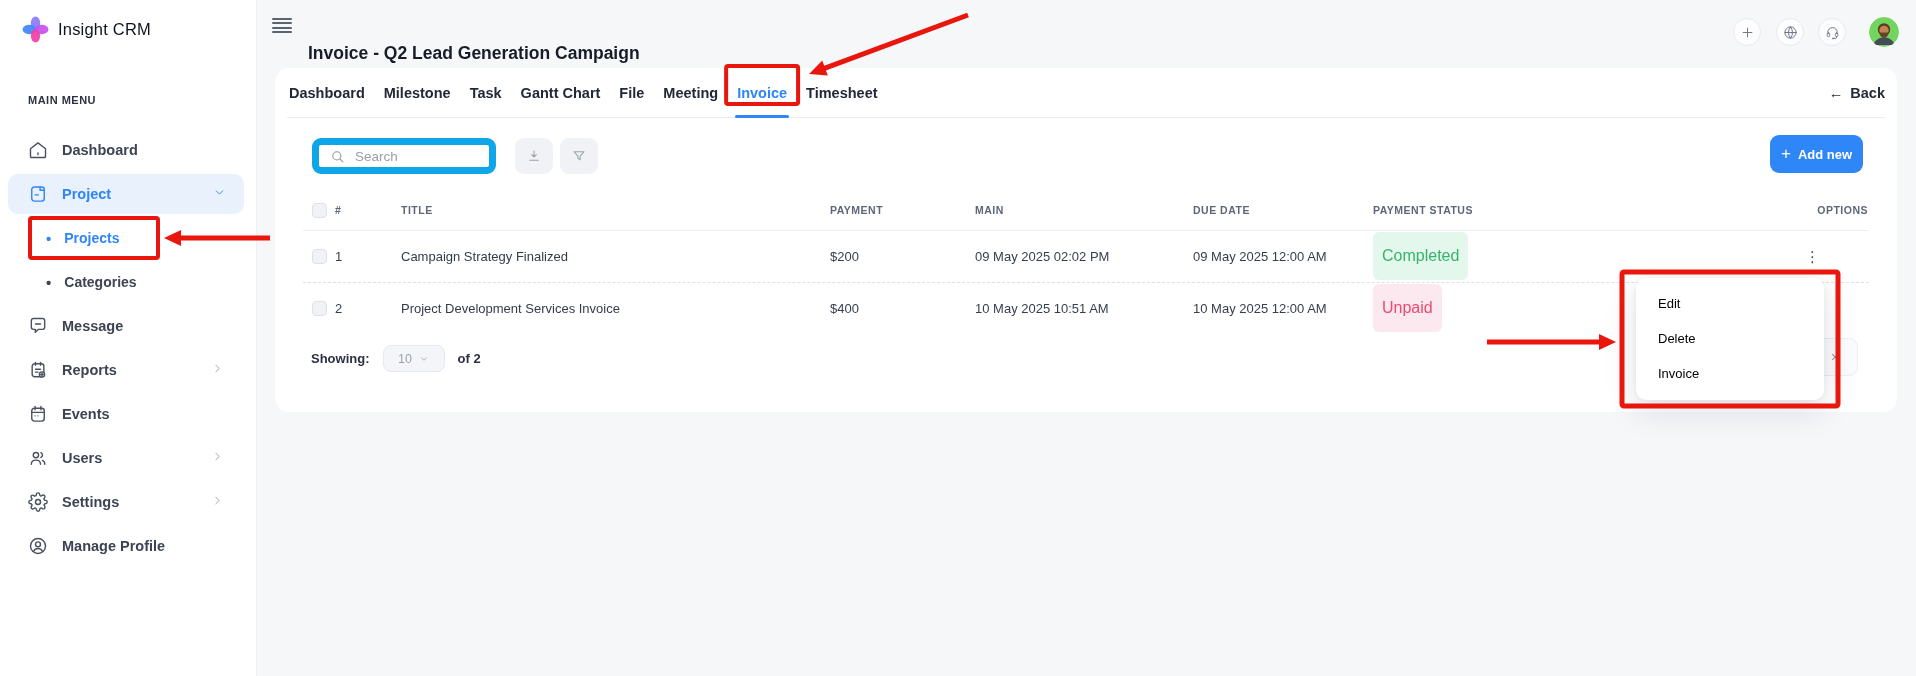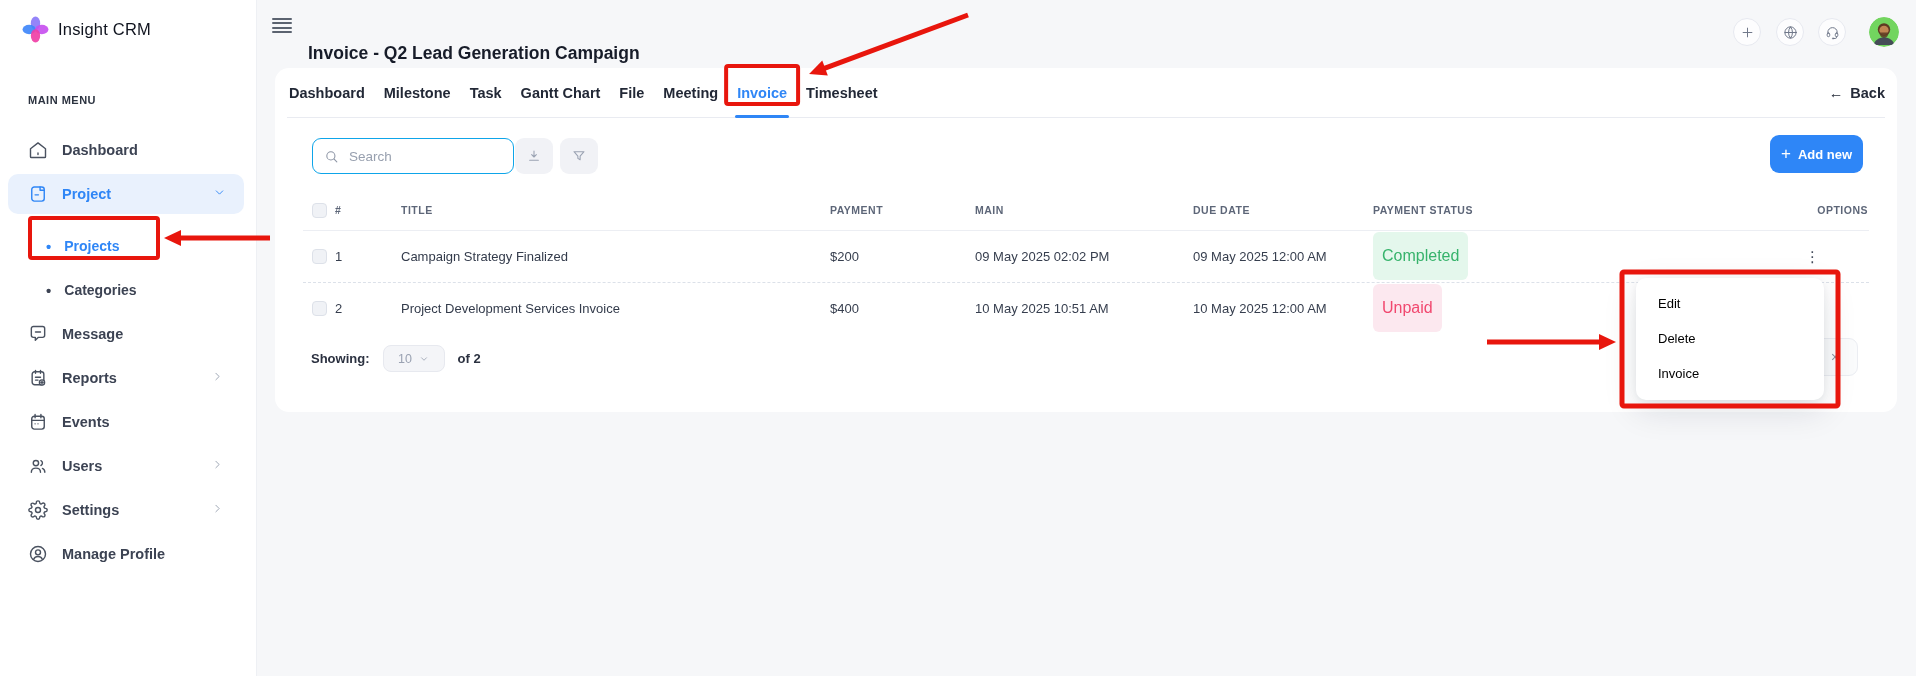--- a/index.html
+++ b/index.html
@@ -12,42 +12,42 @@
   
   .sidebar { position:absolute; left:0; top:0; width:257px; height:676px; background:#fff; border-right:1px solid #eef0f4; z-index:2; }
   .logo { position:absolute; left:22px; top:16px; display:flex; align-items:center; gap:9px; }
   .logo-name { font-size:16.5px; font-weight:400; color:#10141f; letter-spacing:.2px; }
   .menu-label { position:absolute; left:28px; top:94px; font-size:11px; font-weight:700; color:#2c3340; letter-spacing:.5px; }
   .nav { position:absolute; left:0; top:128px; width:100%; }
   .nav-item { height:44px; display:flex; align-items:center; padding:0 32px 0 28px; gap:14px; font-size:14.5px; font-weight:700; color:#3c4353; cursor:pointer; }
   .nav-item svg { width:20px; height:20px; stroke:#4a5260; fill:none; stroke-width:1.7; stroke-linecap:round; stroke-linejoin:round; flex:none; }
   .nav-item .chev { margin-left:auto; }
   .nav-item .chev svg { width:13px; height:13px; stroke:#98a0af; }
-  .nav-item.active { background:#e9f1fd; border-radius:10px; margin:2px 12px 10px 8px; height:40px; padding:0 18px 0 20px; color:#2f86f6; }
+  .nav-item.active { background:#e9f1fd; border-radius:10px; margin:2px 12px 2px 8px; height:40px; padding:0 18px 0 20px; color:#2f86f6; }
   .nav-item.active svg { stroke:#2f86f6; }
   .nav-sub { height:44px; display:flex; align-items:center; padding-left:46px; gap:13px; font-size:14px; font-weight:700; color:#3c4353; cursor:pointer; }
   .nav-sub .bullet { font-size:15px; line-height:1; color:#3c4353; }
   .nav-sub.sel { color:#2f86f6; }
   .nav-sub.sel .bullet { color:#2f86f6; }
   
   .hamburger { position:absolute; left:272px; top:18px; width:20px; height:15px; display:flex; flex-direction:column; justify-content:space-between; cursor:pointer; z-index:3;}
   .hamburger i { display:block; height:1.8px; background:#5b6370; border-radius:2px; }
   .page-title { position:absolute; left:308px; top:14px; font-size:17.5px; font-weight:700; color:#171c29; z-index:3;margin-top:29px; }
   .icon-btn { position:absolute; top:18px; width:28px; height:28px; border-radius:50%; background:#fdfdfe; border:1px solid #e7e9f0; display:flex; align-items:center; justify-content:center; cursor:pointer; z-index:3; }
   .icon-btn svg { width:15px; height:15px; stroke:#70788a; fill:none; stroke-width:1.6; stroke-linecap:round; stroke-linejoin:round; }
   .avatar { position:absolute; left:1869px; top:17px; width:30px; height:30px; border-radius:50%; overflow:hidden; cursor:pointer; z-index:3; }
   
   .card { position:absolute; left:275px; top:68px; width:1622px; height:344px; background:#fff; border-radius:14px; z-index:3; }
   .tabs { position:absolute; left:12px; right:12px; top:0; height:50px; display:flex; align-items:center; gap:15px; border-bottom:1px solid #e9ebf1; }
   .tab { font-size:14.5px; font-weight:700; color:#222836; height:100%; display:flex; align-items:center; padding:0 2px; position:relative; cursor:pointer; white-space:nowrap; }
   .tab.active { color:#2f86f6; }
   .tab.active::after { content:""; position:absolute; left:0; right:0; bottom:-1px; height:3px; background:#2f86f6; border-radius:2px; }
   .back { margin-left:auto; display:flex; align-items:center; gap:7px; font-size:14.5px; font-weight:700; color:#252b39; cursor:pointer; }
   
-  .search { position:absolute; left:37px; top:70px; width:202px; height:36px; border:1px solid #0ea5e9; border-radius:9px; background:#fff; display:flex; align-items:center; gap:8px; padding:0 11px; }
+  .search { position:absolute; left:37px; top:70px; width:184px; height:36px; border:7px solid #0ea5e9; border-radius:9px; background:#fff; display:flex; align-items:center; gap:8px; padding:0 11px; }
   .search svg { width:15px; height:15px; stroke:#8d95a5; fill:none; stroke-width:1.7; stroke-linecap:round; flex:none; }
   .search input { border:0; outline:0; background:transparent; width:100%; font-size:13.5px; color:#333a48; font-family:inherit; }
   .search input::placeholder { color:#98a0af; }
   .tool-btn { position:absolute; top:70px; width:38px; height:36px; background:#f1f2f6; border-radius:9px; display:flex; align-items:center; justify-content:center; cursor:pointer; }
   .tool-btn svg { width:16px; height:16px; stroke:#9aa2b2; fill:none; stroke-width:1.6; stroke-linecap:round; stroke-linejoin:round; }
   .btn-download { left:240px; } .btn-filter { left:285px; }
   .add-new { position:absolute; left:1495px; top:67px; width:93px; height:38px; background:#2e86f7; border-radius:9px; color:#fff; display:flex; align-items:center; justify-content:center; gap:7px; font-size:13px; font-weight:700; cursor:pointer; }
   .add-new .plus { font-size:17px; font-weight:400; line-height:1; margin-top:-1px; }
   
   .tgrid { display:grid; grid-template-columns:23px 66px 429px 145px 218px 180px 402px 1fr; padding:0 29px 0 37px; align-items:center; width:100%; }

